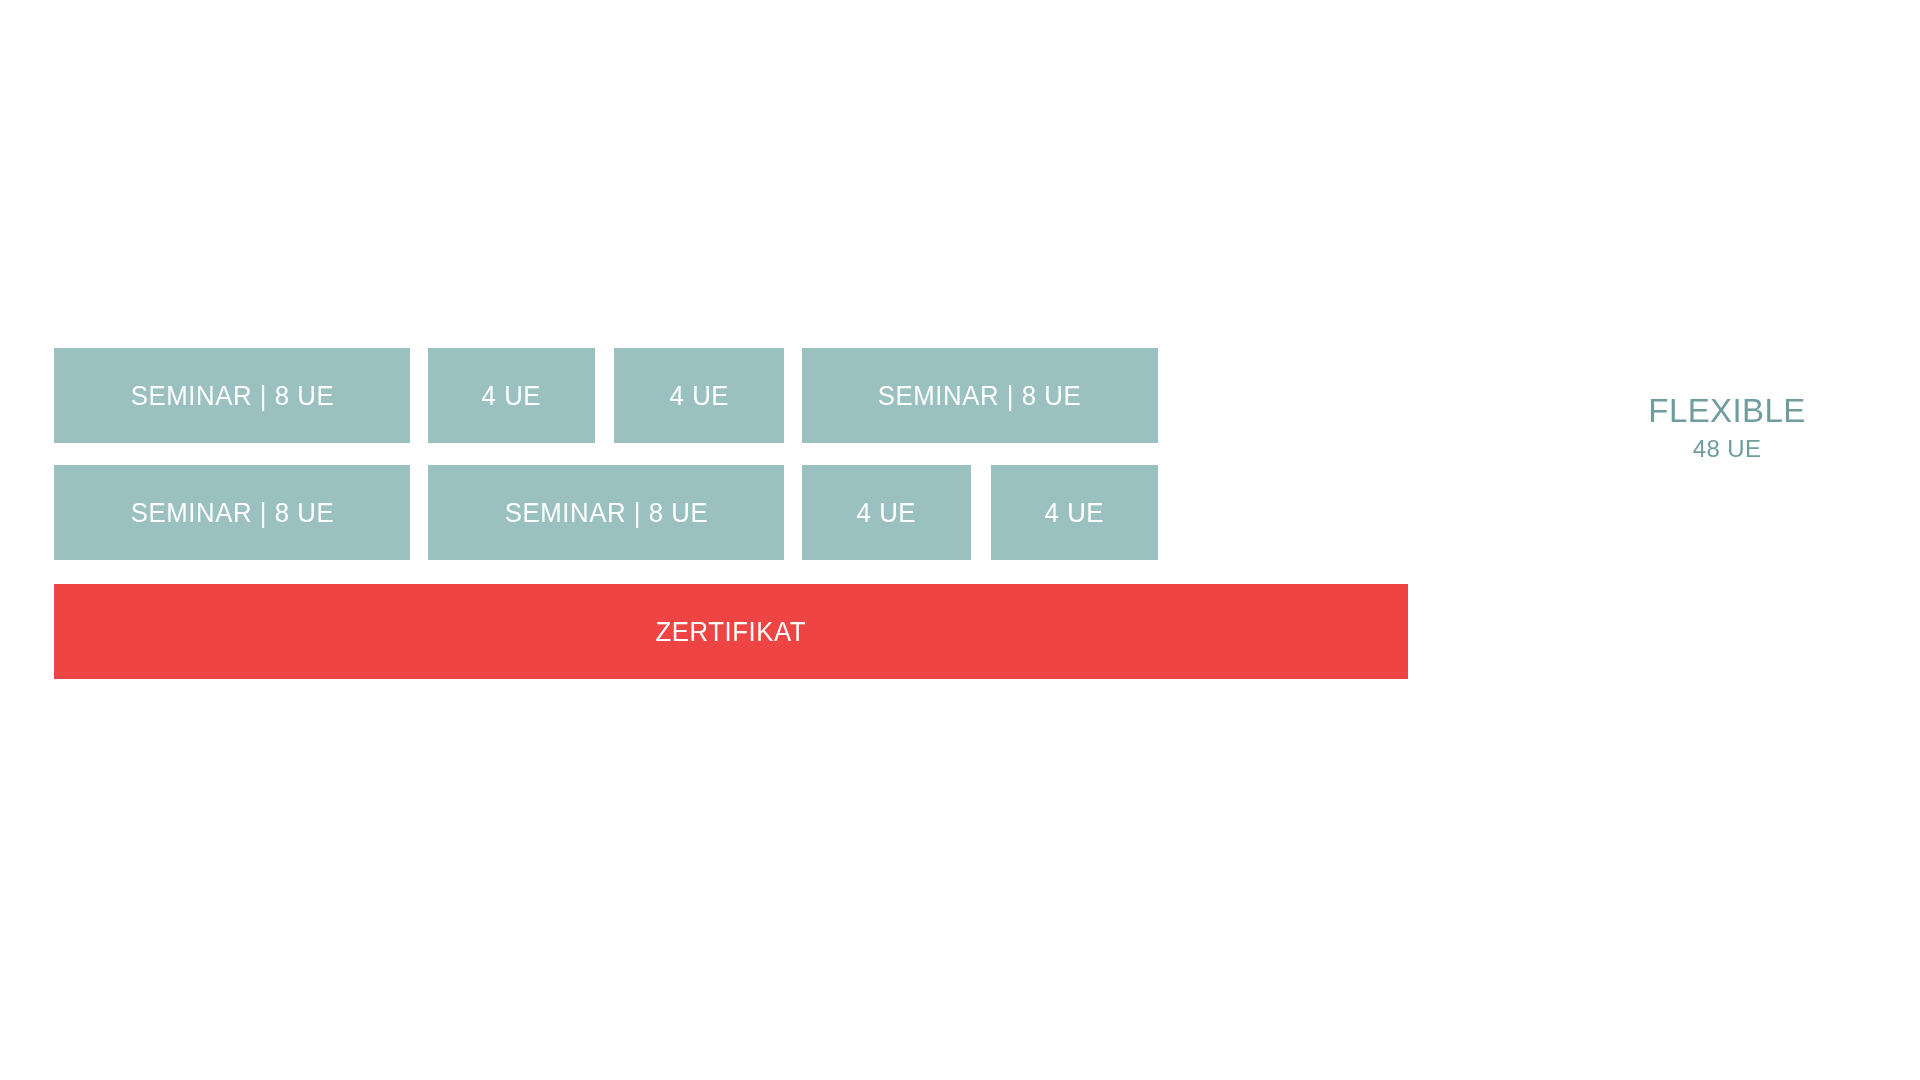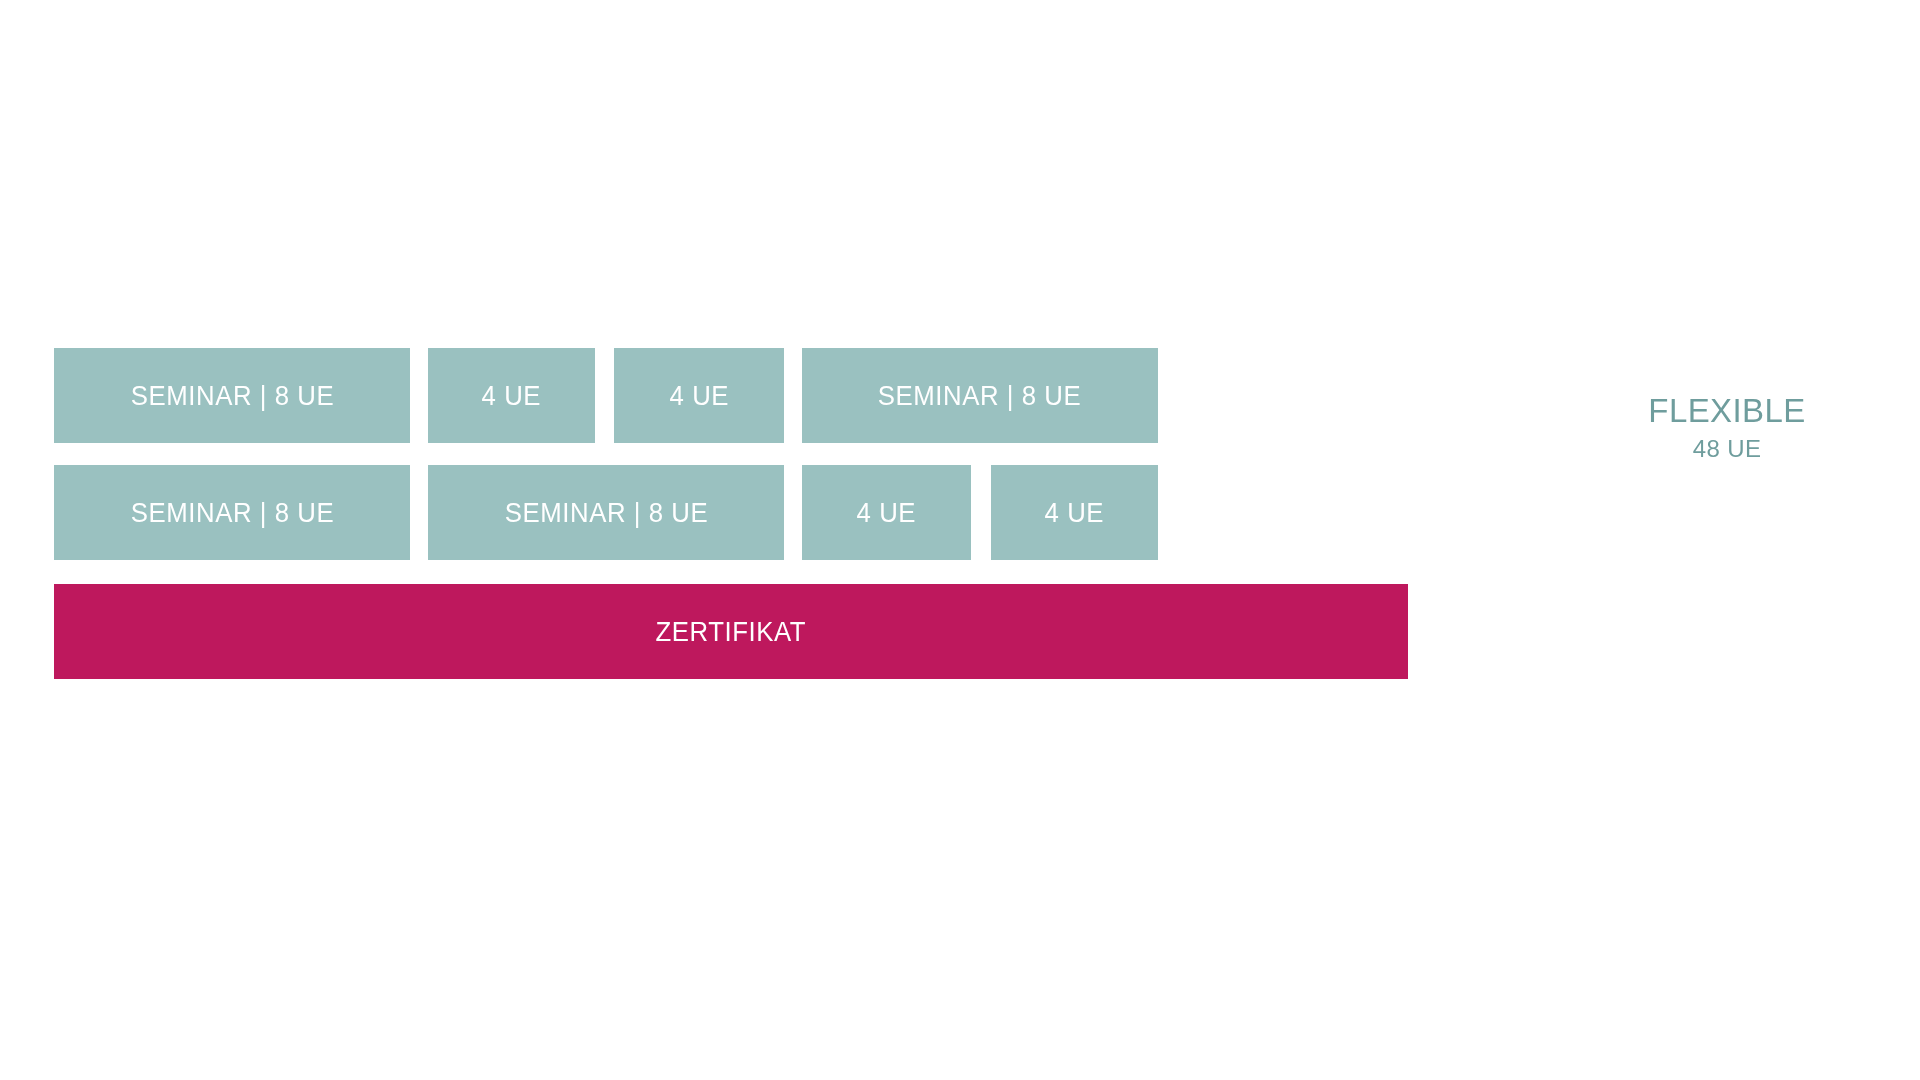--- a/index.html
+++ b/index.html
@@ -46,21 +46,21 @@
     justify-content: center;
     box-sizing: border-box;
     color: #ffffff;
     letter-spacing: 0.6px;
     font-weight: 400;
     font-size: 28px;
     line-height: 1;
     white-space: nowrap;
   }
   .seg.teal   { background: #9ac1c0; }
-  .seg.purple { background: #be185d; }
+  .seg.purple { background: #ef4444; }
 
   .seg-label {
     display: block;
     transform: scaleX(0.92);
     transform-origin: center;
   }
 
   .cert-row .seg {
     width: 100%;
   }

